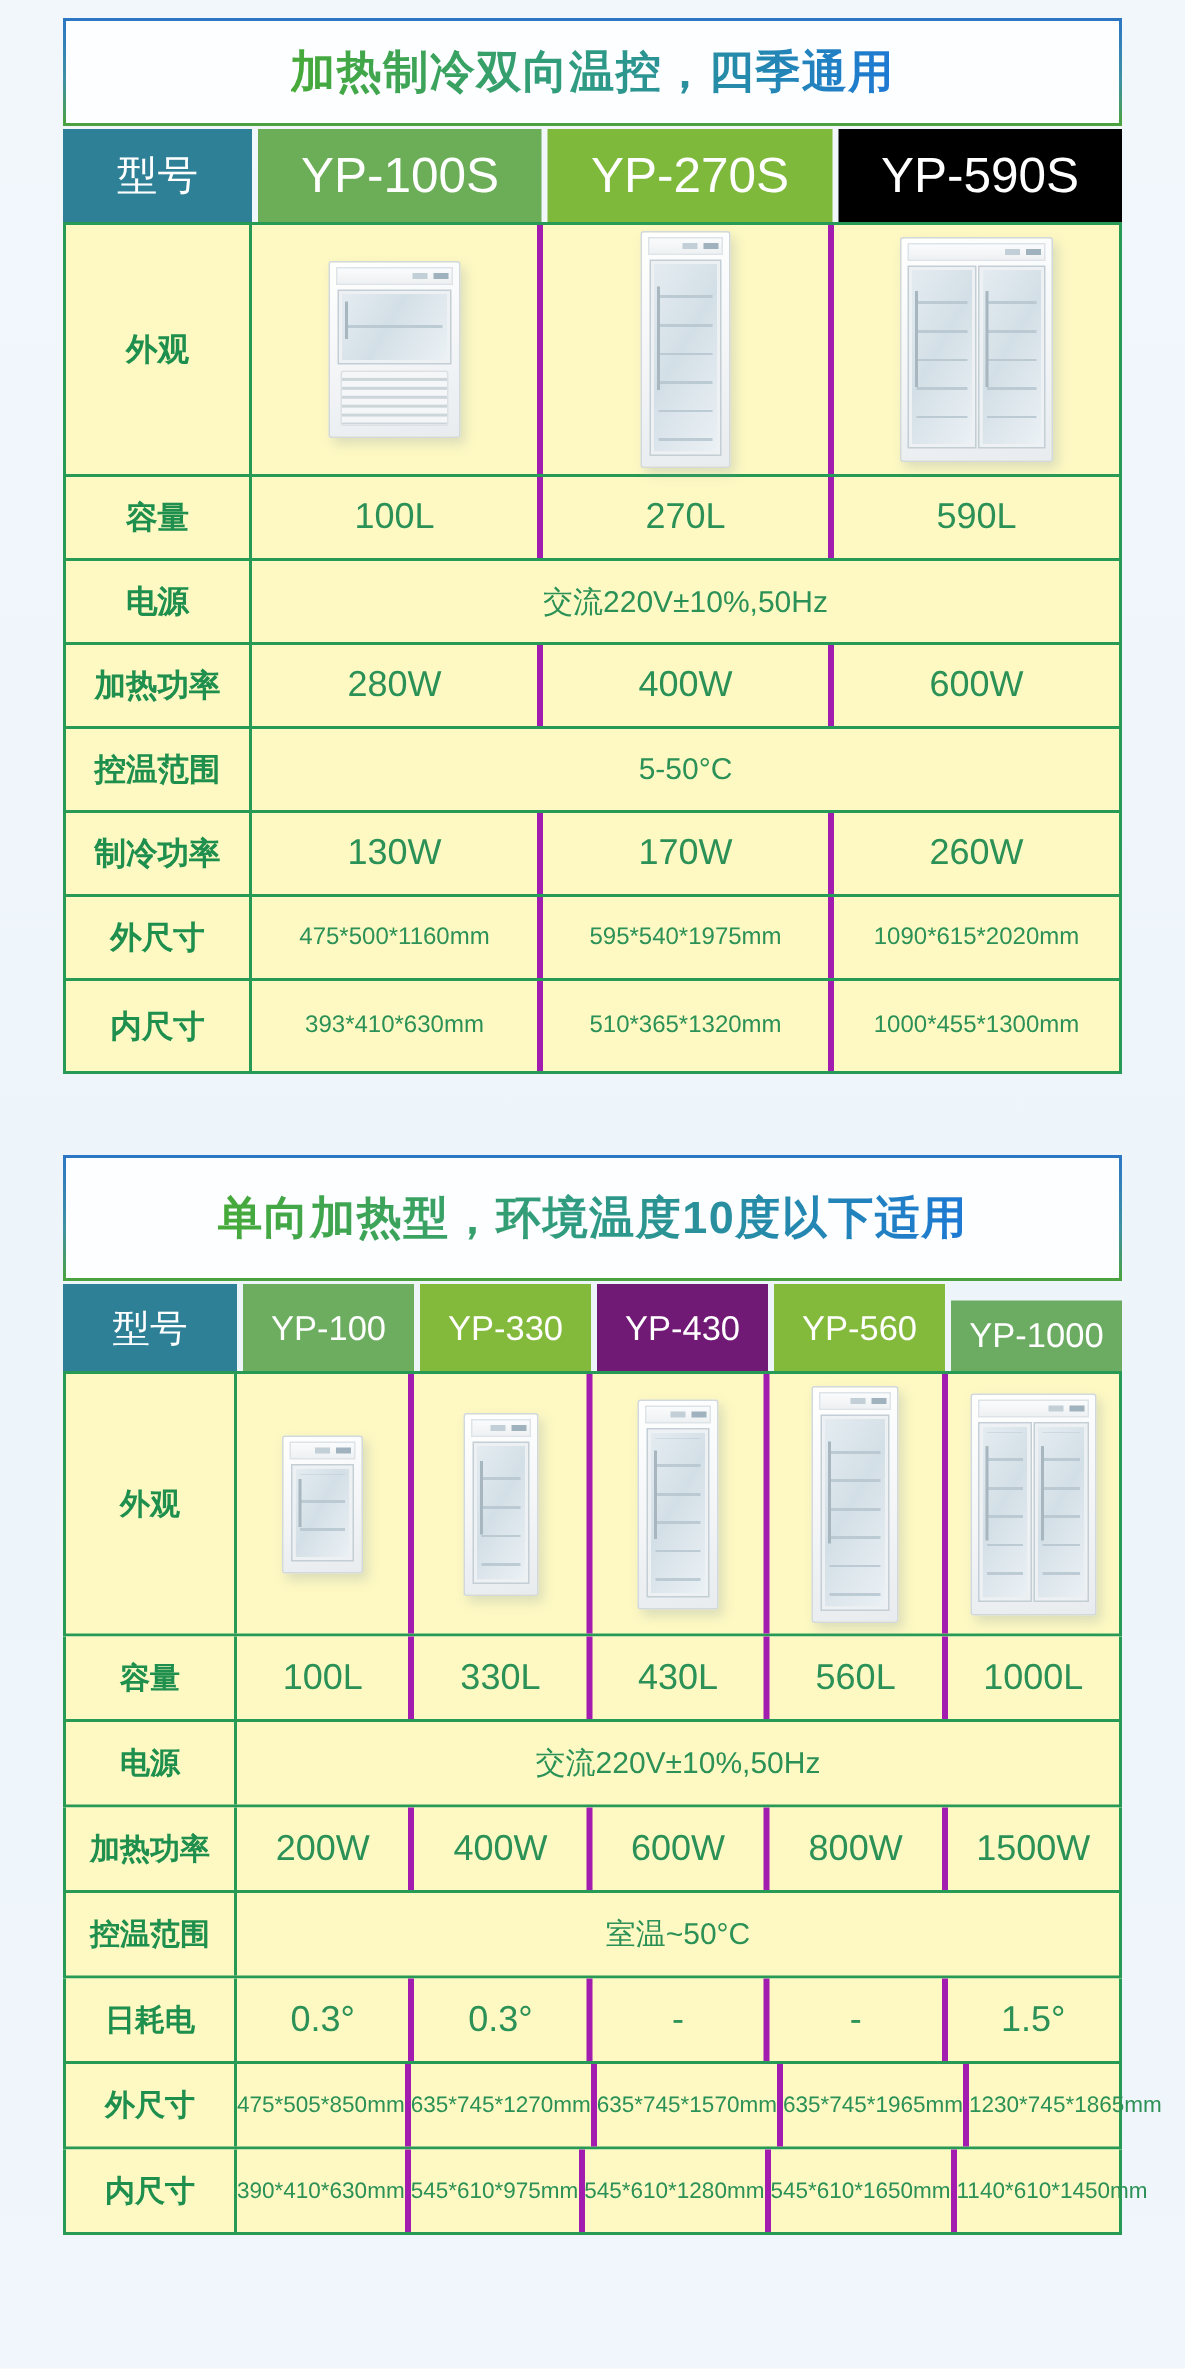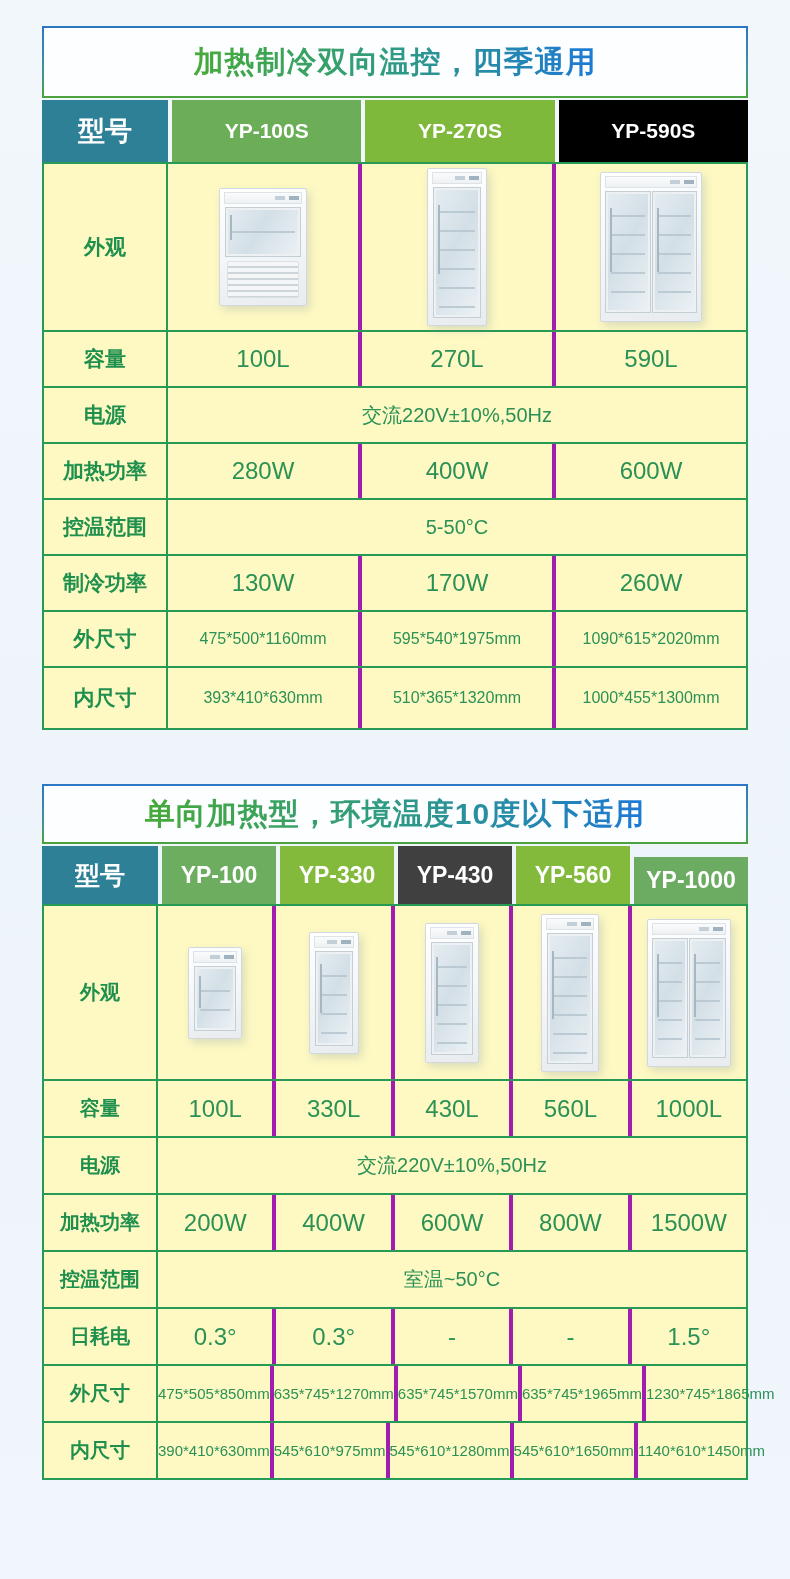--- a/index.html
+++ b/index.html
@@ -3,49 +3,49 @@
 <meta charset="utf-8">
 <style>
   * { box-sizing: border-box; margin: 0; padding: 0; }
   html, body { width: 790px; }
   body {
     height: 1579px;
     background: linear-gradient(180deg, #f2f7fc 0%, #edf4fa 55%, #f0f6fb 100%);
     font-family: "Liberation Sans", sans-serif;
     overflow: hidden;
   }
-  .wrap { padding: 26px 42px 0 42px; }
+  .wrap { padding: 12px 42px 0 42px; }
 
   
   .title-box {
     height: 72px;
     background: #fcfeff;
     border: 2px solid #2c77c5;
     border-image: linear-gradient(180deg, #2c77c5 0%, #3f92a0 60%, #4ba23e 100%) 1;
     display: flex; align-items: center; justify-content: center;
     margin-bottom: 2px;
   }
-  .t2 .title-box { height: 60px; }
+  .t2 .title-box { height: 84px; }
   .grad-title {
     font-size: 30px; font-weight: bold; letter-spacing: 1px;
     color: #2586c0;
     background: linear-gradient(90deg, #47aa38 0%, #2f9b82 48%, #1d79d4 100%);
     -webkit-background-clip: text; background-clip: text;
     -webkit-text-fill-color: transparent;
   }
 
   
   .thead { display: flex; gap: 4px; }
   .t1 .thead { height: 62px; }
   .t2 .thead { height: 58px; }
   .th {
     flex: 1; display: flex; align-items: center; justify-content: center;
-    color: #ffffff; font-weight: bold;
-  }
-  .t1 .th { font-size: 21px; }
+    color: #ffffff; font-weight: normal;
+  }
+  .t1 .th { font-size: 33px; }
   .t2 .th { font-size: 23px; }
   .th.mlabel { background: #2e8096; }
   .t1 .th.mlabel { flex: 0 0 126px; font-size: 27px; }
   .t2 .th.mlabel { flex: 0 0 116px; font-size: 25px; }
 
   
   .tbody .row {
     display: flex;
     border: 2px solid #279a55;
     border-top-width: 0;
@@ -219,21 +219,21 @@
 
   <section class="t2">
     <div class="title-box">
       <div class="grad-title">单向加热型，环境温度10度以下适用</div>
     </div>
 
     <div class="thead">
       <div class="th mlabel">型号</div>
       <div class="th" style="background: rgb(109, 173, 96);">YP-100</div>
       <div class="th" style="background: rgb(132, 186, 60);">YP-330</div>
-      <div class="th" style="background: #404040;">YP-430</div>
+      <div class="th" style="background: #701a75;">YP-430</div>
       <div class="th" style="background: rgb(132, 186, 60);">YP-560</div>
       <div class="th" style="background: rgb(108, 172, 98); margin-top: 11px;">YP-1000</div>
     </div>
 
     <div class="tbody">
       <div class="row row-img">
         <div class="cell label">外观</div>
         <div class="cell val">
           <div class="cab t2c1">
             <div class="cab-top"></div>

